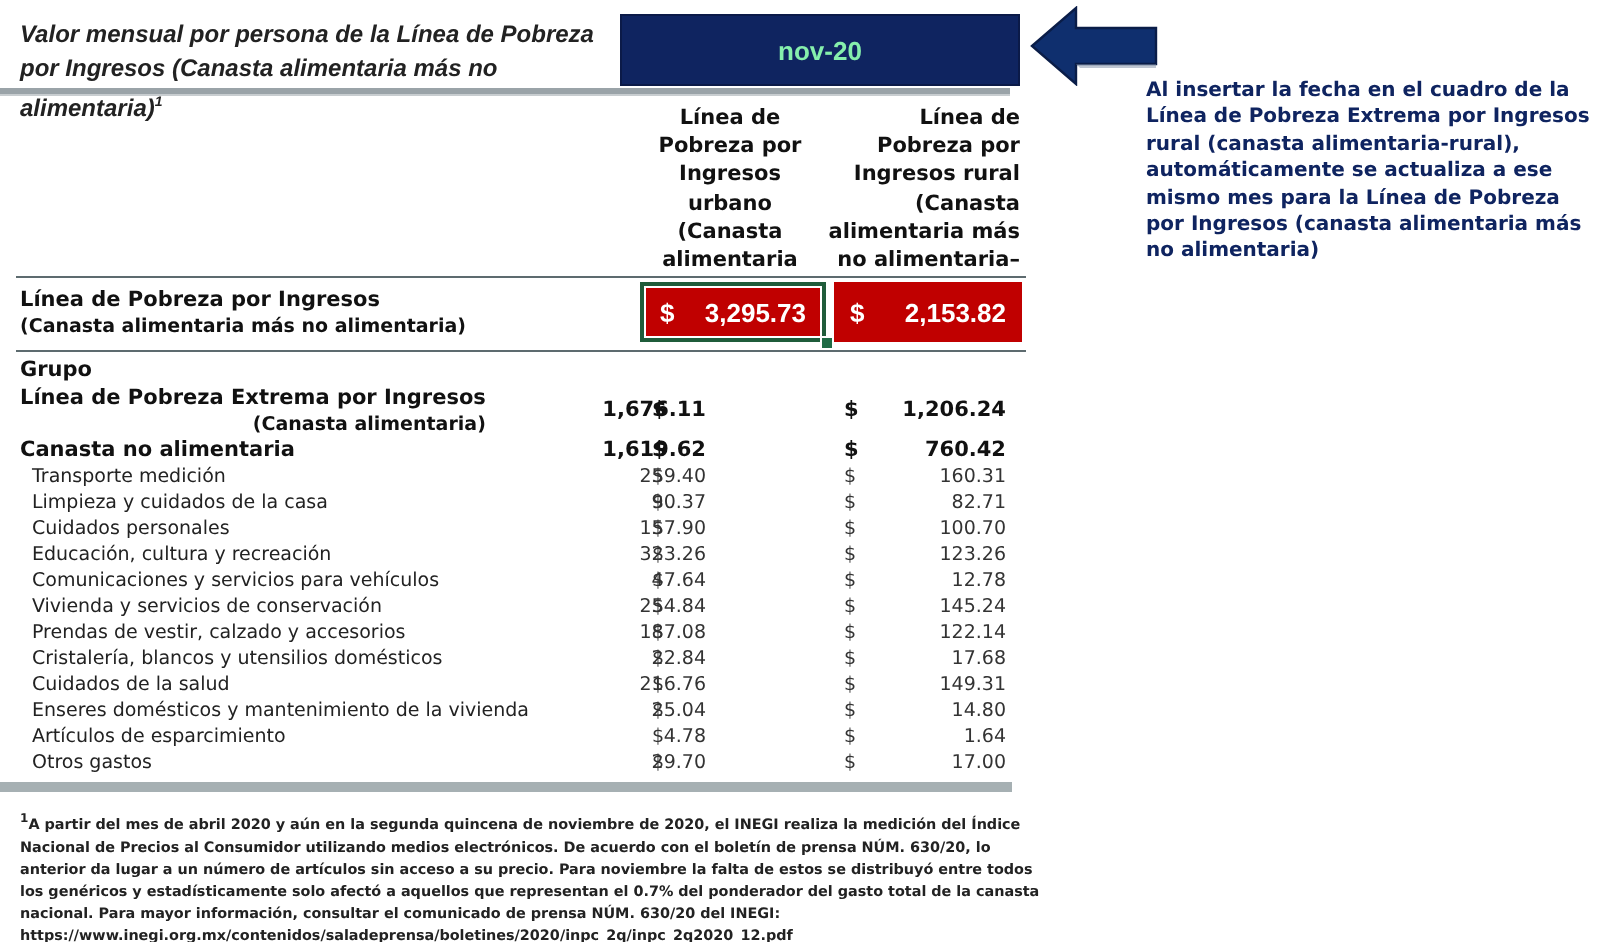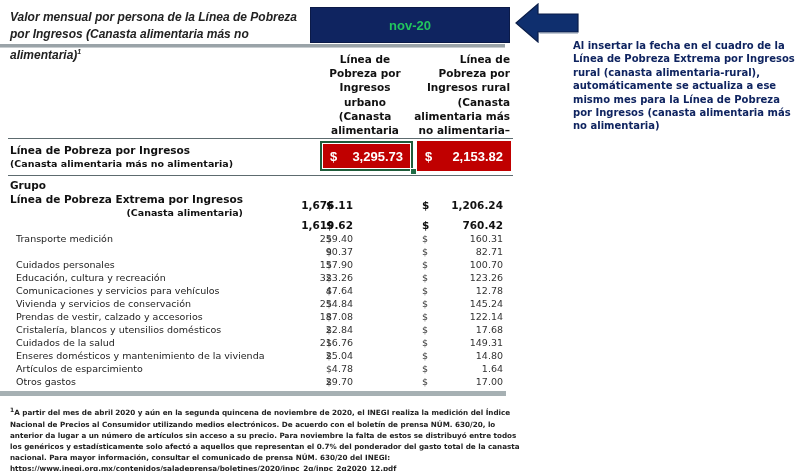--- a/index.html
+++ b/index.html
@@ -3,21 +3,21 @@
 <meta charset="utf-8">
 <style>
   html, body { margin: 0; padding: 0; background: #ffffff; }
   body { width: 800px; height: 471px; position: relative; overflow: hidden; font-family: "DejaVu Sans", "Liberation Sans", sans-serif; color: #111; }
   .abs { position: absolute; }
 
   .title { left: 10px; top: 9px; width: 300px; font-family: "Liberation Sans", sans-serif; font-style: italic; font-weight: bold; font-size: 12px; line-height: 17px; color: #222; }
   .title sup { font-size: 7px; }
   .rule-top { left: 0; top: 44px; width: 505px; height: 3px; background: #9aa3a8; border-bottom: 1px solid #c8cdd0; }
 
-  .date-box { left: 310px; top: 7px; width: 198px; height: 34px; background: #0f2460; color: #22c55e; display: flex; align-items: center; justify-content: center; font-family: "Liberation Sans", sans-serif; font-weight: bold; font-size: 13px; border: 1px solid #0b1a48; }
+  .date-box { left: 310px; top: 7px; width: 198px; height: 34px; background: #0f2460; color: #86efac; display: flex; align-items: center; justify-content: center; font-family: "Liberation Sans", sans-serif; font-weight: bold; font-size: 13px; border: 1px solid #0b1a48; }
 
   .arrow { left: 514px; top: 3px; width: 66px; height: 40px; }
 
   .note { left: 573px; top: 39px; width: 222px; font-size: 10px; line-height: 13.4px; font-weight: bold; color: #0f2460; font-family: "DejaVu Sans", sans-serif; }
 
   .colhead { top: 52px; width: 90px; text-align: center; font-size: 10.5px; line-height: 14.2px; font-weight: bold; color: #111; overflow: hidden; height: 84px; }
   .colhead.urb { left: 320px; }
   .colhead.rur { left: 414px; width: 96px; text-align: right; }
 
   .rule-mid { left: 8px; top: 138px; width: 505px; height: 1px; background: #5d6b6f; }
@@ -91,34 +91,36 @@
 
 <div class="abs row bold" style="top:193px; height:26px;">
   <span class="lbl"><span>Línea de Pobreza Extrema por Ingresos</span><br><span style="font-size:9.5px;">(Canasta alimentaria)</span></span>
   <span class="cur1" style="top:6px;">$</span>
   <span class="v1" style="top:6px;">1,676.11</span>
   <span class="cur2" style="top:6px;">$</span>
   <span class="v2" style="top:6px;">1,206.24</span>
 </div>
 
 <div class="abs row bold" style="top:219px;">
+  <span class="lbl">Canasta no alimentaria</span>
   <span class="cur1">$</span>
   <span class="v1">1,619.62</span>
   <span class="cur2">$</span>
   <span class="v2">760.42</span>
 </div>
 
 <div class="abs row item" style="top:232px;">
   <span class="lbl">Transporte medición</span>
   <span class="cur1">$</span>
   <span class="v1">259.40</span>
   <span class="cur2">$</span>
   <span class="v2">160.31</span>
 </div>
 <div class="abs row item" style="top:245px;">
+  <span class="lbl">Limpieza y cuidados de la casa</span>
   <span class="cur1">$</span>
   <span class="v1">90.37</span>
   <span class="cur2">$</span>
   <span class="v2">82.71</span>
 </div>
 <div class="abs row item" style="top:258px;">
   <span class="lbl">Cuidados personales</span>
   <span class="cur1">$</span>
   <span class="v1">157.90</span>
   <span class="cur2">$</span>

